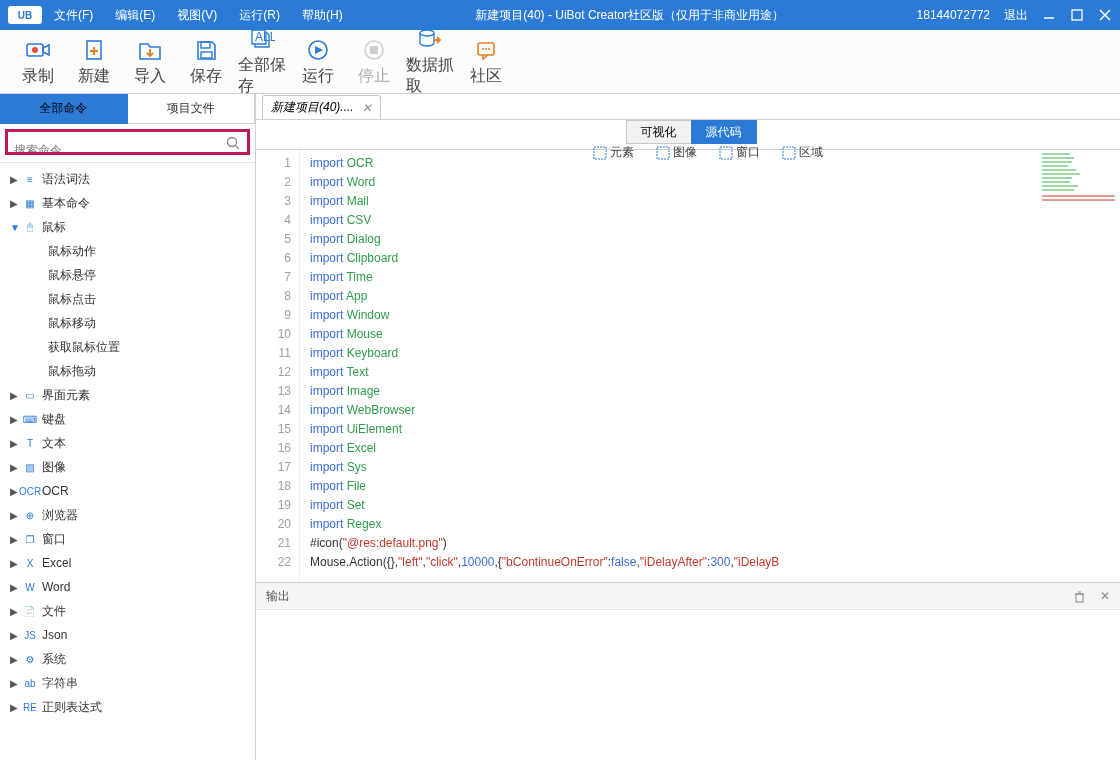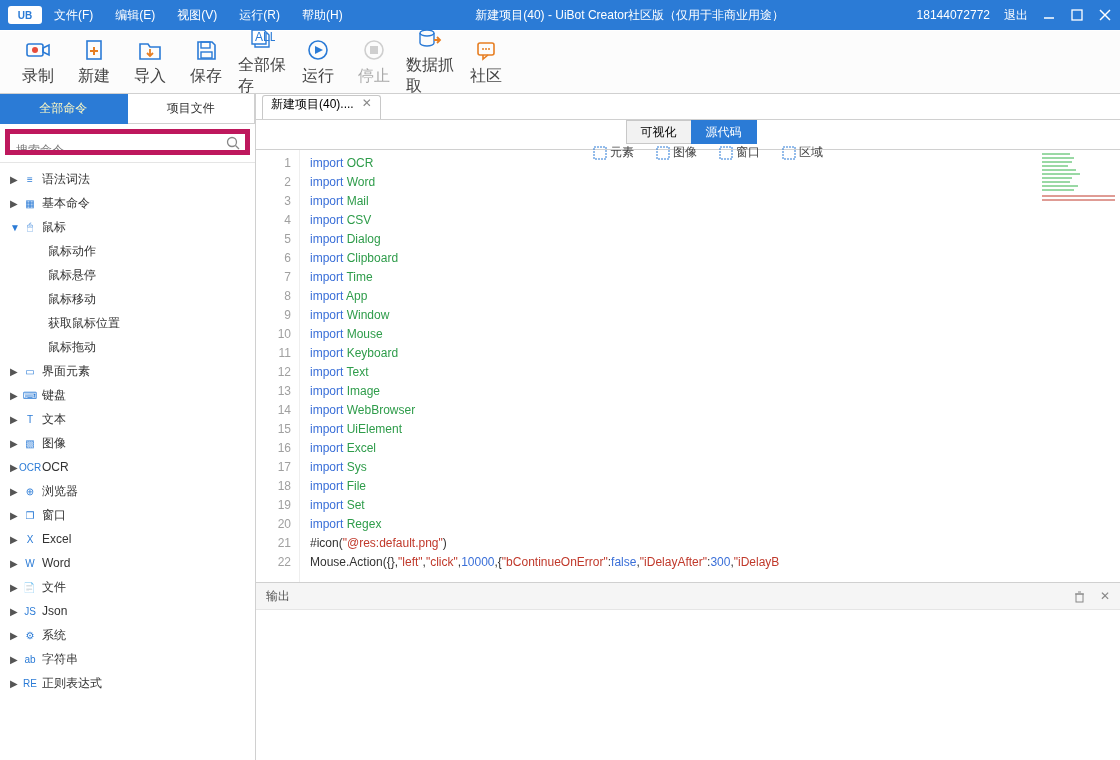--- a/index.html
+++ b/index.html
@@ -13,34 +13,34 @@
 .win-btn{width:14px;height:14px;cursor:pointer;}
 .toolbar{height:64px;background:#fcfcfc;border-bottom:1px solid #d0d0d0;display:flex;align-items:center;padding:0 14px;gap:8px;border-top:1px solid #fff;}
 .tool{display:flex;flex-direction:column;align-items:center;gap:4px;width:48px;cursor:pointer;color:#555;}
 .tool.disabled{opacity:.45;}
 .tool-icon{width:26px;height:24px;display:flex;align-items:center;justify-content:center;}
 .tool-label{font-size:16px;color:#444;}
 .main{display:flex;height:calc(760px - 94px);}
 .sidebar{width:256px;border-right:1px solid #d0d0d0;display:flex;flex-direction:column;background:#fff;}
 .side-tabs{display:flex;height:30px;}
 .side-tab{flex:1;display:flex;align-items:center;justify-content:center;background:#fff;border:1px solid #d0d0d0;border-top:none;border-left:none;cursor:pointer;color:#333;}
-.side-tab.active{background:#2b7bd6;color:#fef9c3;border-color:#2b7bd6;}
+.side-tab.active{background:#2b7bd6;color:#000000;border-color:#2b7bd6;}
 .search-wrap{padding:5px;border-bottom:1px solid #e5e5e5;}
-.search{width:100%;height:26px;border:5px solid #be185d;padding:16px 28px 0 6px;position:relative;}
+.search{width:100%;height:26px;border:3px solid #be185d;padding:16px 28px 0 6px;position:relative;}
 .search-box{position:relative;}
 .search-ico{position:absolute;right:10px;top:50%;transform:translateY(-50%);color:#888;}
 .tree{flex:1;overflow-y:auto;padding:4px 0;}
 .tree-item{display:flex;align-items:center;height:24px;padding-left:10px;cursor:pointer;gap:4px;color:#333;}
 .tree-child{padding-left:48px;}
 .tri{width:8px;color:#555;font-size:10px;}
 .tri.open{color:#2b7bd6;}
 .node-ico{width:16px;height:14px;display:inline-flex;align-items:center;justify-content:center;font-size:10px;color:#2b7bd6;}
 .content{flex:1;display:flex;flex-direction:column;}
 .doc-tabs{height:26px;display:flex;align-items:flex-end;padding-left:6px;background:#fff;border-bottom:1px solid #d0d0d0;}
-.doc-tab{height:24px;display:flex;padding:0 8px;border:1px solid #c8c8c8;border-bottom:none;background:#fff;border-radius:3px 3px 0 0;gap:8px;font-size:12px;}
+.doc-tab{height:24px;display:flex;align-items:center;padding:0 8px;border:1px solid #c8c8c8;border-bottom:none;background:#fff;border-radius:3px 3px 0 0;gap:8px;font-size:12px;font-style:italic;}
 .close-x{color:#888;cursor:pointer;}
 .view-bar{height:30px;display:flex;align-items:center;border-bottom:1px solid #d0d0d0;background:#fff;flex-direction:column;}
 .view-tab{height:24px;padding:0 14px;display:flex;align-items:center;border:1px solid #c8c8c8;background:#f2f2f2;cursor:pointer;margin-left:-1px;}
 .view-tab:first-child{margin-left:6px;}
 .view-tab.active{background:#2b7bd6;color:#fff;border-color:#2b7bd6;}
 .view-tools{display:flex;margin-left:40px;gap:22px;color:#444;}
 .view-tool{display:flex;align-items:center;gap:3px;cursor:pointer;}
 .editor{flex:1;display:flex;overflow:hidden;position:relative;}
 .gutter{width:44px;background:#fff;border-right:1px solid #eee;text-align:right;padding:4px 8px 0 0;color:#a0a0a0;font-family:Consolas,monospace;font-size:13px;line-height:19px;}
 .code{flex:1;padding:4px 0 0 10px;font-family:Consolas,monospace;font-size:13px;line-height:19px;white-space:pre;overflow:auto;}
@@ -215,20 +215,23 @@
           <span class="node-ico">🖱</span>
           <span>鼠标</span>
         </div>
         <div class="tree-item tree-child">
           <span>鼠标动作</span>
         </div>
         <div class="tree-item tree-child">
           <span>鼠标悬停</span>
         </div>
         <div class="tree-item tree-child">
+          <span>鼠标点击</span>
+        </div>
+        <div class="tree-item tree-child">
           <span>鼠标移动</span>
         </div>
         <div class="tree-item tree-child">
           <span>获取鼠标位置</span>
         </div>
         <div class="tree-item tree-child">
           <span>鼠标拖动</span>
         </div>
         <div class="tree-item">
           <span class="tri ">▶</span>

